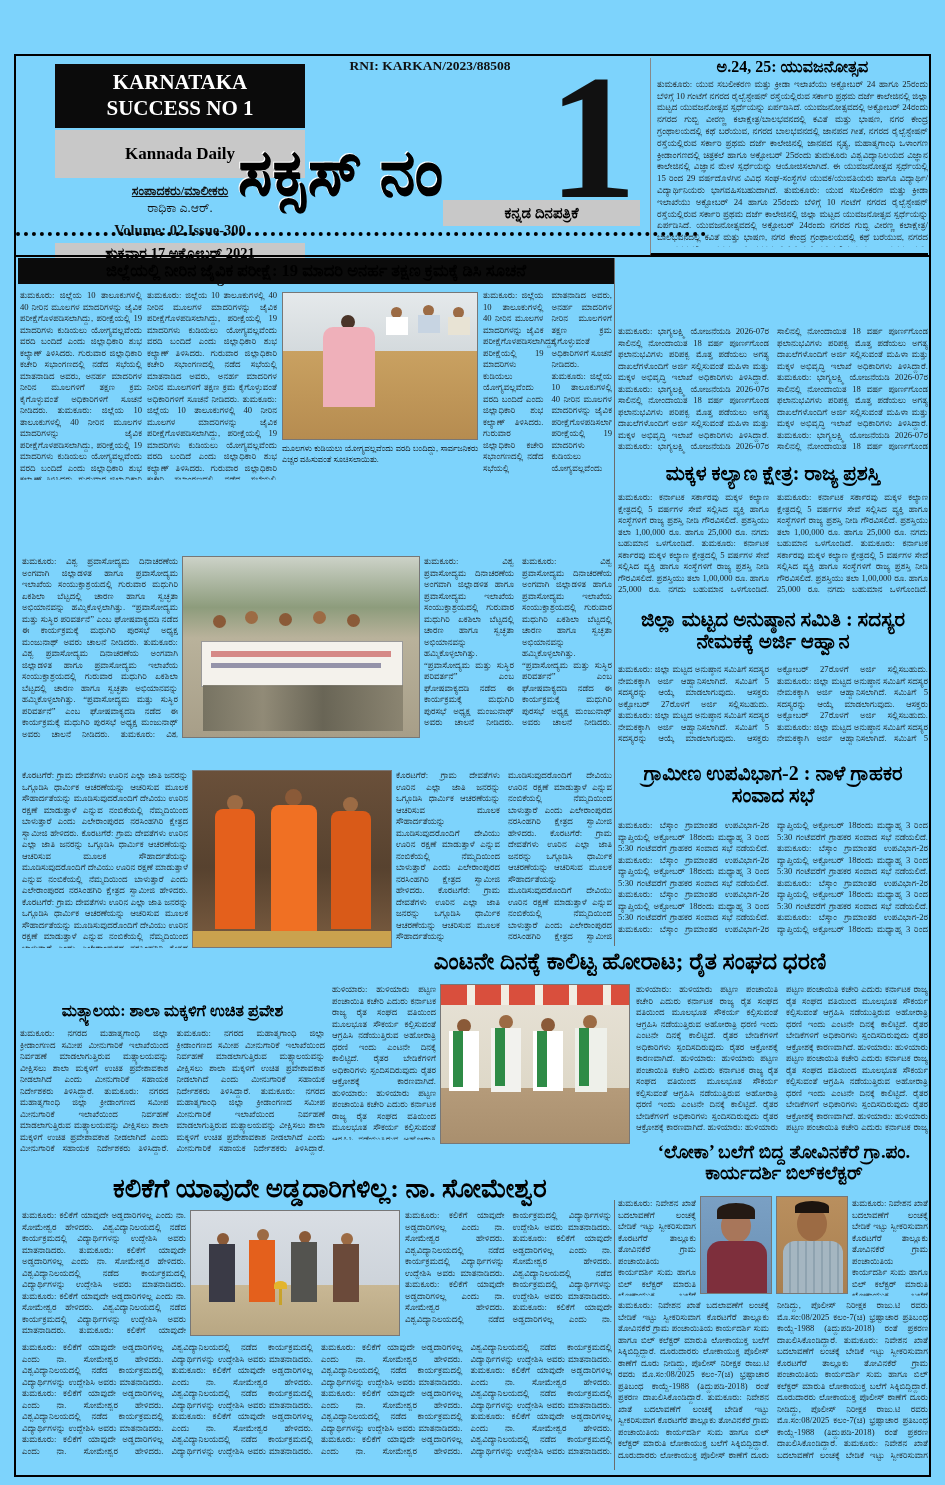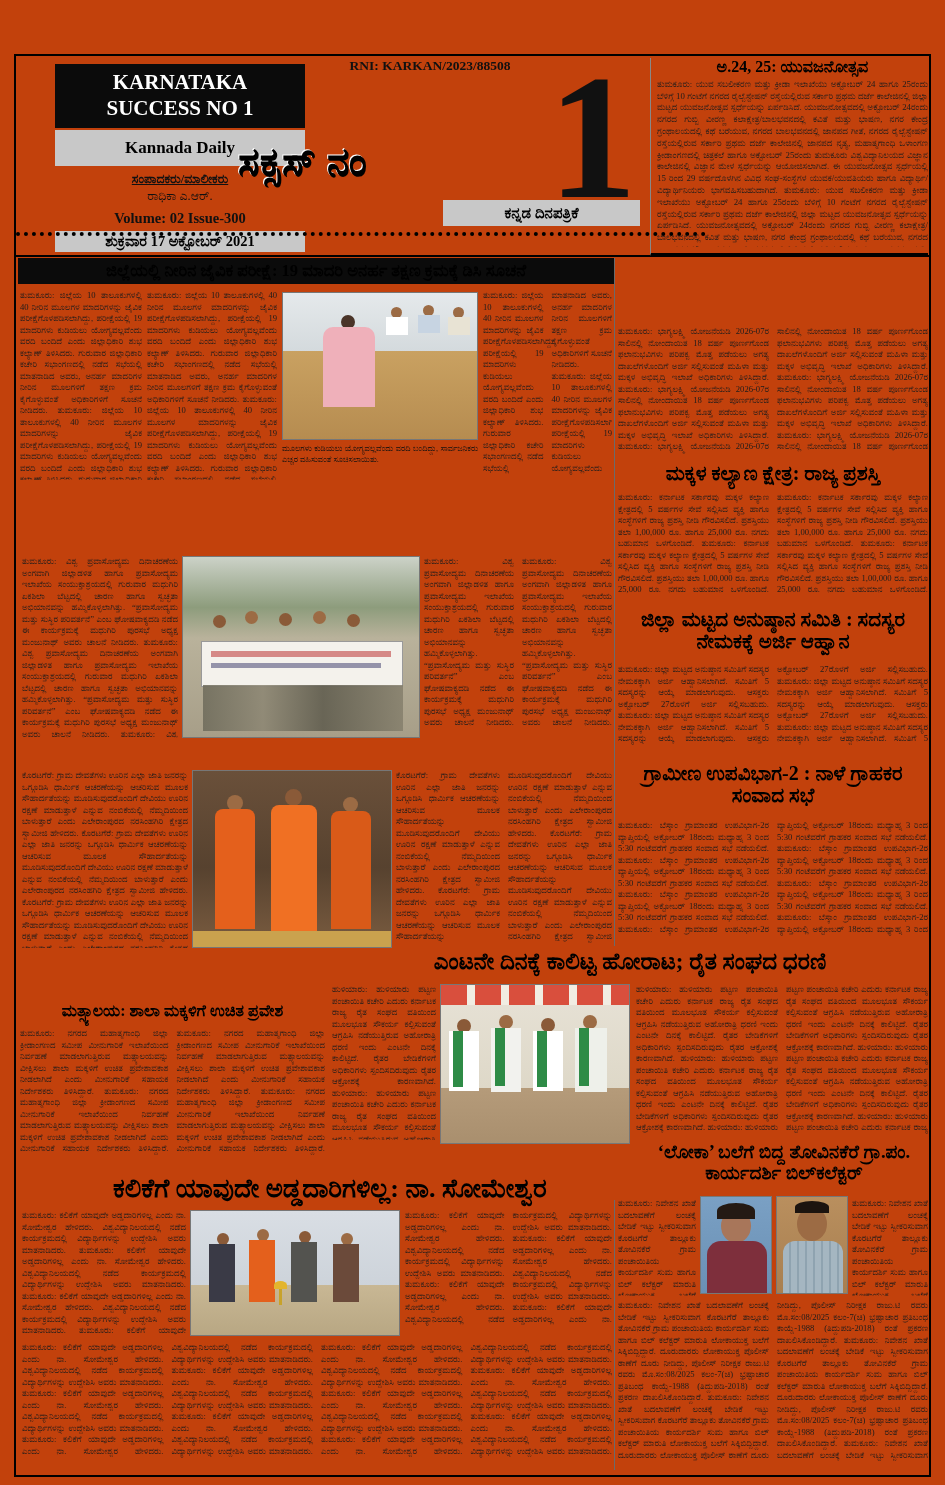--- a/index.html
+++ b/index.html
@@ -1,16 +1,16 @@
 <!DOCTYPE html>
 <html><head>
 <meta charset="utf-8">
 <style>
   html,body{margin:0;padding:0;background:#f4f4f2;}
-  .page{position:relative;width:945px;height:1485px;background:#c2410c;overflow:hidden;
+  .page{position:relative;width:945px;height:1485px;background:#7dd3fc;overflow:hidden;
         font-family:"Liberation Serif","DejaVu Serif",serif;color:#111;}
   .abs{position:absolute;box-sizing:border-box;}
   .frame{left:14px;top:54px;width:917px;height:1423px;border:2px solid #000;}
   .center{text-align:center;}
   .bold{font-weight:bold;}
   .bar-black{background:#0b0b0b;color:#fff;}
   .bar-gray{background:#c8c8c8;color:#000;}
   .headline{font-weight:bold;color:#000;text-align:center;line-height:1.12;}
   .body-text{font-size:8.6px;line-height:1.34;text-align:justify;color:#1c1c1c;overflow:hidden;}
   .cols2{column-count:2;column-gap:8px;}
@@ -34,31 +34,31 @@
 
 <div class="page">
 
   <div class="abs frame"></div>
 
   <div class="abs masthead-left">
     <div class="bar-black center" style="padding:5px 4px 6px;font-size:21px;font-weight:bold;line-height:1.25;">
       <div>KARNATAKA</div>
       <div>SUCCESS NO 1</div>
     </div>
-    <div class="bar-gray center bold" style="margin-top:2px;font-size:17px;padding:8px 0;">Kannada Daily</div>
+    <div class="bar-gray center bold" style="margin-top:2px;font-size:17px;padding:14px 0;">Kannada Daily</div>
     <div class="center bold" style="margin-top:6px;font-size:12.5px;text-decoration:underline;">ಸಂಪಾದಕರು/ಮಾಲೀಕರು</div>
     <div class="center" style="margin-top:2px;font-size:12.5px;">ರಾಧಿಕಾ ಎ.ಆರ್.</div>
     <div class="center bold" style="margin-top:6px;font-size:14.5px;">Volume: 02  Issue-300</div>
     <div class="bar-gray center bold" style="margin-top:4px;font-size:14.5px;padding:2px 0;">ಶುಕ್ರವಾರ 17 ಅಕ್ಟೋಬರ್ 2021</div>
     <div class="center bold" style="margin-top:6px;font-size:14.5px;">Price:  2.00 Rs.   Pages- 2</div>
   </div>
 
   <div class="abs center bold" style="left:280px;top:58px;width:300px;font-size:13.5px;">RNI: KARKAN/2023/88508</div>
 
-  <div class="abs big-title" style="left:238px;top:142px;font-size:39px;">ಸಕ್ಸಸ್ ನಂ</div>
+  <div class="abs big-title" style="left:238px;top:142px;font-size:63px;">ಸಕ್ಸಸ್ ನಂ</div>
   <div class="abs" style="left:548px;top:48px;font-size:178px;font-weight:bold;line-height:1;font-family:'Liberation Serif',serif;">1</div>
 
   <div class="abs bar-gray center bold" style="left:443px;top:200px;width:197px;height:26px;line-height:26px;font-size:15px;">ಕನ್ನಡ ದಿನಪತ್ರಿಕೆ</div>
 
   <div class="abs dotted-rule" style="left:16px;top:232px;width:690px;"></div>
   <div class="abs rule" style="left:16px;top:255px;width:913px;"></div>
 
   <div class="abs" style="left:650px;top:58px;width:278px;height:198px;border-left:1px solid #888;border-bottom:3px solid #000;padding-left:6px;">
     <div class="headline" style="font-size:16px;margin-bottom:3px;">ಅ.24, 25: ಯುವಜನೋತ್ಸವ</div>
     <div class="body-text" style="height:168px;font-size:8.8px;">ತುಮಕೂರು: ಯುವ ಸಬಲೀಕರಣ ಮತ್ತು ಕ್ರೀಡಾ ಇಲಾಖೆಯು ಅಕ್ಟೋಬರ್ 24 ಹಾಗೂ 25ರಂದು ಬೆಳಿಗ್ಗೆ 10 ಗಂಟೆಗೆ ನಗರದ ರೈಲ್ವೆಸ್ಟೇಷನ್ ರಸ್ತೆಯಲ್ಲಿರುವ ಸರ್ಕಾರಿ ಪ್ರಥಮ ದರ್ಜೆ ಕಾಲೇಜಿನಲ್ಲಿ ಜಿಲ್ಲಾ ಮಟ್ಟದ ಯುವಜನೋತ್ಸವ ಸ್ಪರ್ಧೆಯನ್ನು ಏರ್ಪಡಿಸಿದೆ. ಯುವಜನೋತ್ಸವದಲ್ಲಿ ಅಕ್ಟೋಬರ್ 24ರಂದು ನಗರದ ಗುಬ್ಬಿ ವೀರಣ್ಣ ಕಲಾಕ್ಷೇತ್ರ/ಬಾಲಭವನದಲ್ಲಿ ಕವಿತೆ ಮತ್ತು ಭಾಷಣ, ನಗರ ಕೇಂದ್ರ ಗ್ರಂಥಾಲಯದಲ್ಲಿ ಕಥೆ ಬರೆಯುವ, ನಗರದ ಬಾಲಭವನದಲ್ಲಿ ಜಾನಪದ ಗೀತೆ, ನಗರದ ರೈಲ್ವೆಸ್ಟೇಷನ್ ರಸ್ತೆಯಲ್ಲಿರುವ ಸರ್ಕಾರಿ ಪ್ರಥಮ ದರ್ಜೆ ಕಾಲೇಜಿನಲ್ಲಿ ಜಾನಪದ ನೃತ್ಯ, ಮಹಾತ್ಮಗಾಂಧಿ ಒಳಾಂಗಣ ಕ್ರೀಡಾಂಗಣದಲ್ಲಿ ಚಿತ್ರಕಲೆ ಹಾಗೂ ಅಕ್ಟೋಬರ್ 25ರಂದು ತುಮಕೂರು ವಿಶ್ವವಿದ್ಯಾನಿಲಯದ ವಿಜ್ಞಾನ ಕಾಲೇಜಿನಲ್ಲಿ ವಿಜ್ಞಾನ ಮೇಳ ಸ್ಪರ್ಧೆಯನ್ನು ಆಯೋಜಿಸಲಾಗಿದೆ. ಈ ಯುವಜನೋತ್ಸವ ಸ್ಪರ್ಧೆಯಲ್ಲಿ 15 ರಿಂದ 29 ವರ್ಷದೊಳಗಿನ ವಿವಿಧ ಸಂಘ-ಸಂಸ್ಥೆಗಳ ಯುವಕ/ಯುವತಿಯರು ಹಾಗೂ ವಿದ್ಯಾರ್ಥಿ/ವಿದ್ಯಾರ್ಥಿನಿಯರು ಭಾಗವಹಿಸಬಹುದಾಗಿದೆ. ತುಮಕೂರು: ಯುವ ಸಬಲೀಕರಣ ಮತ್ತು ಕ್ರೀಡಾ ಇಲಾಖೆಯು ಅಕ್ಟೋಬರ್ 24 ಹಾಗೂ 25ರಂದು ಬೆಳಿಗ್ಗೆ 10 ಗಂಟೆಗೆ ನಗರದ ರೈಲ್ವೆಸ್ಟೇಷನ್ ರಸ್ತೆಯಲ್ಲಿರುವ ಸರ್ಕಾರಿ ಪ್ರಥಮ ದರ್ಜೆ ಕಾಲೇಜಿನಲ್ಲಿ ಜಿಲ್ಲಾ ಮಟ್ಟದ ಯುವಜನೋತ್ಸವ ಸ್ಪರ್ಧೆಯನ್ನು ಏರ್ಪಡಿಸಿದೆ. ಯುವಜನೋತ್ಸವದಲ್ಲಿ ಅಕ್ಟೋಬರ್ 24ರಂದು ನಗರದ ಗುಬ್ಬಿ ವೀರಣ್ಣ ಕಲಾಕ್ಷೇತ್ರ/ಬಾಲಭವನದಲ್ಲಿ ಕವಿತೆ ಮತ್ತು ಭಾಷಣ, ನಗರ ಕೇಂದ್ರ ಗ್ರಂಥಾಲಯದಲ್ಲಿ ಕಥೆ ಬರೆಯುವ, ನಗರದ ಬಾಲಭವನದಲ್ಲಿ ಜಾನಪದ ಗೀತೆ, ನಗರದ ರೈಲ್ವೆಸ್ಟೇಷನ್ ರಸ್ತೆಯಲ್ಲಿರುವ ಸರ್ಕಾರಿ ಪ್ರಥಮ ದರ್ಜೆ ಕಾಲೇಜಿನಲ್ಲಿ ಜಾನಪದ ನೃತ್ಯ, ಮಹಾತ್ಮಗಾಂಧಿ ಒಳಾಂಗಣ ಕ್ರೀಡಾಂಗಣದಲ್ಲಿ ಚಿತ್ರಕಲೆ ಹಾಗೂ ಅಕ್ಟೋಬರ್ 25ರಂದು ತುಮಕೂರು ವಿಶ್ವವಿದ್ಯಾನಿಲಯದ ವಿಜ್ಞಾನ ಕಾಲೇಜಿನಲ್ಲಿ ವಿಜ್ಞಾನ ಮೇಳ ಸ್ಪರ್ಧೆಯನ್ನು ಆಯೋಜಿಸಲಾಗಿದೆ. ಈ ಯುವಜನೋತ್ಸವ ಸ್ಪರ್ಧೆಯಲ್ಲಿ 15 ರಿಂದ 29 ವರ್ಷದೊಳಗಿನ ವಿವಿಧ ಸಂಘ-ಸಂಸ್ಥೆಗಳ ಯುವಕ/ಯುವತಿಯರು ಹಾಗೂ ವಿದ್ಯಾರ್ಥಿ/ವಿದ್ಯಾರ್ಥಿನಿಯರು ಭಾಗವಹಿಸಬಹುದಾಗಿದೆ.</div>

